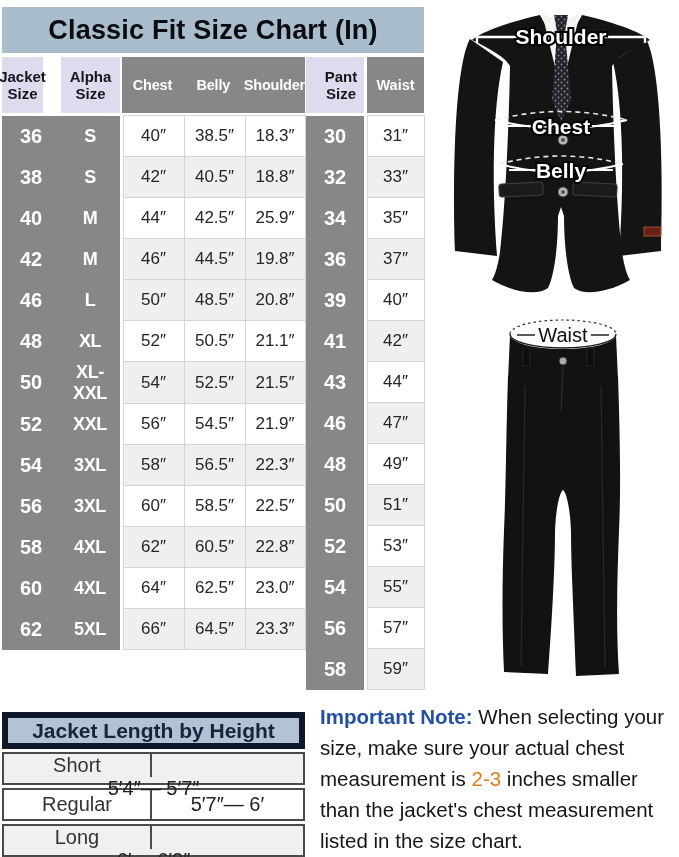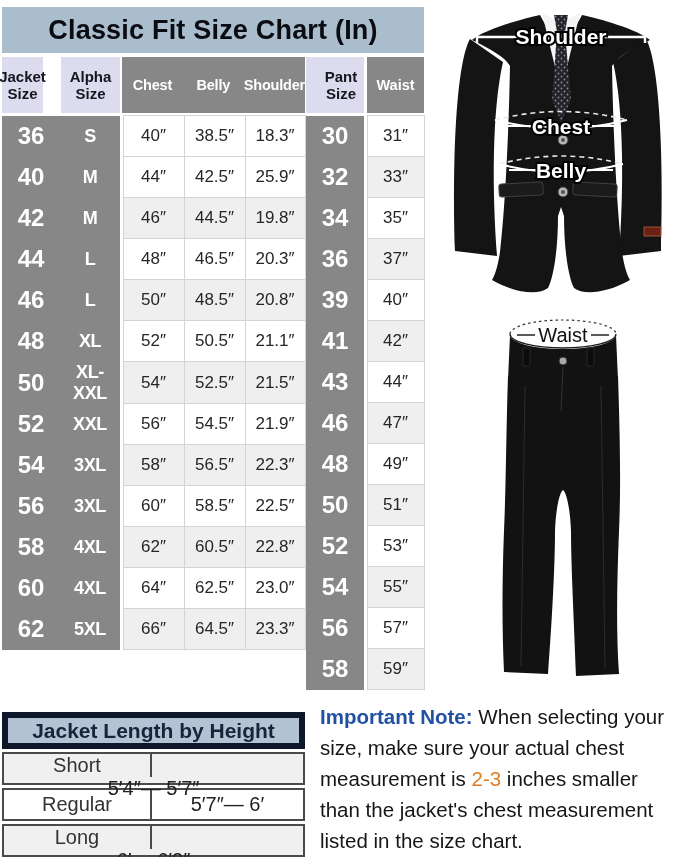--- a/index.html
+++ b/index.html
@@ -23,21 +23,21 @@
   #h-measure{position:absolute;left:122px;top:57px;width:183px;height:56px;background:#878787;
              display:flex;align-items:center;}
   #h-measure span{flex:1;text-align:center;color:#fff;font-weight:bold;font-size:14.5px;letter-spacing:-.2px;}
   #h-pant{left:306px;width:58px;padding-left:12px;}
   #h-waist{left:367px;width:57px;}
   
   table{border-collapse:collapse;table-layout:fixed;}
   #size-table{position:absolute;left:2px;top:115px;}
   #pant-table{position:absolute;left:306px;top:115px;}
   td{height:41px;text-align:center;vertical-align:middle;padding:0;box-sizing:border-box;}
-  td.g{background:#878787;color:#ffffff;font-weight:bold;font-size:24px;border:none;}
+  td.g{background:#878787;color:#ffffff;font-weight:bold;font-size:20px;border:none;}
   td.g.alpha{font-size:18px;letter-spacing:-.4px;}
   td.d{border:1px solid #d4d4d4;background:#ffffff;color:#262626;font-size:17px;}
   tr.alt td.d{background:#efefef;}
   td.sp{background:#ffffff;border:none;}
   
   #length-title{
     position:absolute;left:2px;top:712px;width:303px;height:37px;box-sizing:border-box;
     background:#b4c3d4;border:6px solid #0f172a;display:flex;align-items:center;justify-content:center;
     font-size:21px;font-weight:bold;color:#17243c;
   }
@@ -87,47 +87,47 @@
 
         <tr>
           <td class="g">36</td>
           <td class="g alpha">S</td>
           <td class="sp"></td>
           <td class="d">40″</td>
           <td class="d">38.5″</td>
           <td class="d">18.3″</td>
         </tr>
 
+        <tr class="alt">
+          <td class="g">38</td>
+          <td class="g alpha">S</td>
+          <td class="sp"></td>
+          <td class="d">42″</td>
+          <td class="d">40.5″</td>
+          <td class="d">18.8″</td>
+        </tr>
 
         <tr>
           <td class="g">40</td>
           <td class="g alpha">M</td>
           <td class="sp"></td>
           <td class="d">44″</td>
           <td class="d">42.5″</td>
           <td class="d">25.9″</td>
         </tr>
 
         <tr class="alt">
           <td class="g">42</td>
           <td class="g alpha">M</td>
           <td class="sp"></td>
           <td class="d">46″</td>
           <td class="d">44.5″</td>
           <td class="d">19.8″</td>
         </tr>
 
-        <tr>
-          <td class="g">44</td>
-          <td class="g alpha">L</td>
-          <td class="sp"></td>
-          <td class="d">48″</td>
-          <td class="d">46.5″</td>
-          <td class="d">20.3″</td>
-        </tr>
 
         <tr class="alt">
           <td class="g">46</td>
           <td class="g alpha">L</td>
           <td class="sp"></td>
           <td class="d">50″</td>
           <td class="d">48.5″</td>
           <td class="d">20.8″</td>
         </tr>
 

